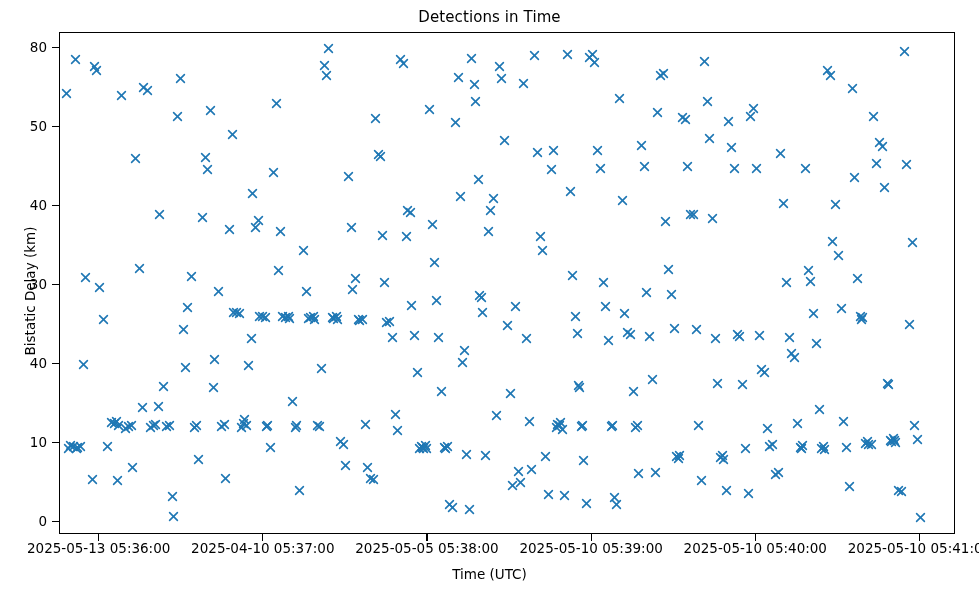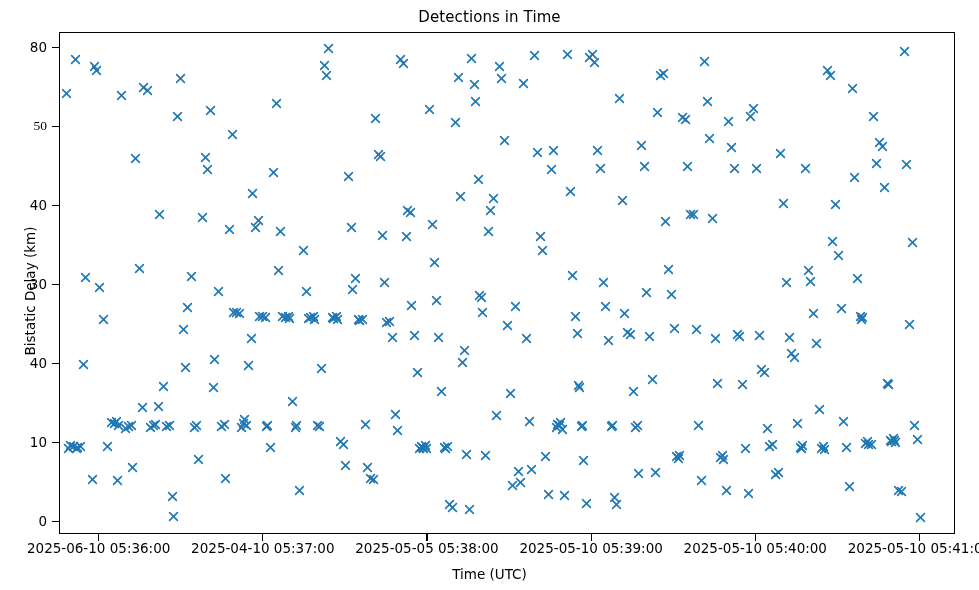--- a/index.html
+++ b/index.html
@@ -123,21 +123,21 @@
 <div id="figure">
 
   <div id="chart-title">Detections in Time</div>
 
   <div id="ytick-labels">
       <div class="ytick-label" style="top: 521.351px;">0</div>
       <div class="ytick-label" style="top: 442.296px;">10</div>
       <div class="ytick-label" style="top: 363.241px;">40</div>
       <div class="ytick-label" style="top: 284.186px; text-align: right;">30</div>
       <div class="ytick-label" style="top: 205.131px;">40</div>
-      <div class="ytick-label" style="top: 126.076px; font-family: Liberation Serif, serif;">50</div>
+      <div class="ytick-label" style="top: 126.076px;">50</div>
       <div class="ytick-label" style="top: 47.0205px;">80</div>
     </div>
 
   <div id="plot-frame">
     <div id="points-layer">
         <div class="marker" style="left: 6.83969px; top: 60.8724px;">
           <svg width="11" height="11" viewBox="0 0 11 11">
             <line x1="1.6" y1="1.6" x2="9.4" y2="9.4" stroke="#1f77b4" stroke-width="1.6" stroke-linecap="round"></line>
             <line x1="9.4" y1="1.6" x2="1.6" y2="9.4" stroke="#1f77b4" stroke-width="1.6" stroke-linecap="round"></line>
           </svg>
@@ -2224,21 +2224,21 @@
   <div id="ylabel">Bistatic Delay (km)</div>
   <div id="xlabel">Time (UTC)</div>
 
 <div class="ytick-mark" style="top: 520.851px;"></div>
     <div class="ytick-mark" style="top: 441.796px;"></div>
     <div class="ytick-mark" style="top: 362.741px;"></div>
     <div class="ytick-mark" style="top: 283.686px;"></div>
     <div class="ytick-mark" style="top: 204.631px;"></div>
     <div class="ytick-mark" style="top: 125.576px;"></div>
     <div class="ytick-mark" style="top: 46.5205px;"></div>
-    <div class="xtick-label" style="left: 98.6702px;">2025-06-10 05:36:00</div>
+    <div class="xtick-label" style="left: 98.6702px;">2025-05-13 05:36:00</div>
     <div class="xtick-mark" style="left: 98.1702px;"></div>
     <div class="xtick-label" style="left: 262.823px;">2025-04-10 05:37:00</div>
     <div class="xtick-mark" style="left: 262.323px;"></div>
     <div class="xtick-label" style="left: 426.976px;">2025-05-05 05:38:00</div>
     <div class="xtick-mark" style="left: 426.476px;"></div>
     <div class="xtick-label" style="left: 591.128px;">2025-05-10 05:39:00</div>
     <div class="xtick-mark" style="left: 590.628px;"></div>
     <div class="xtick-label" style="left: 755.281px;">2025-05-10 05:40:00</div>
     <div class="xtick-mark" style="left: 754.781px;"></div>
     <div class="xtick-label" style="left: 919.434px;">2025-05-10 05:41:00</div>

